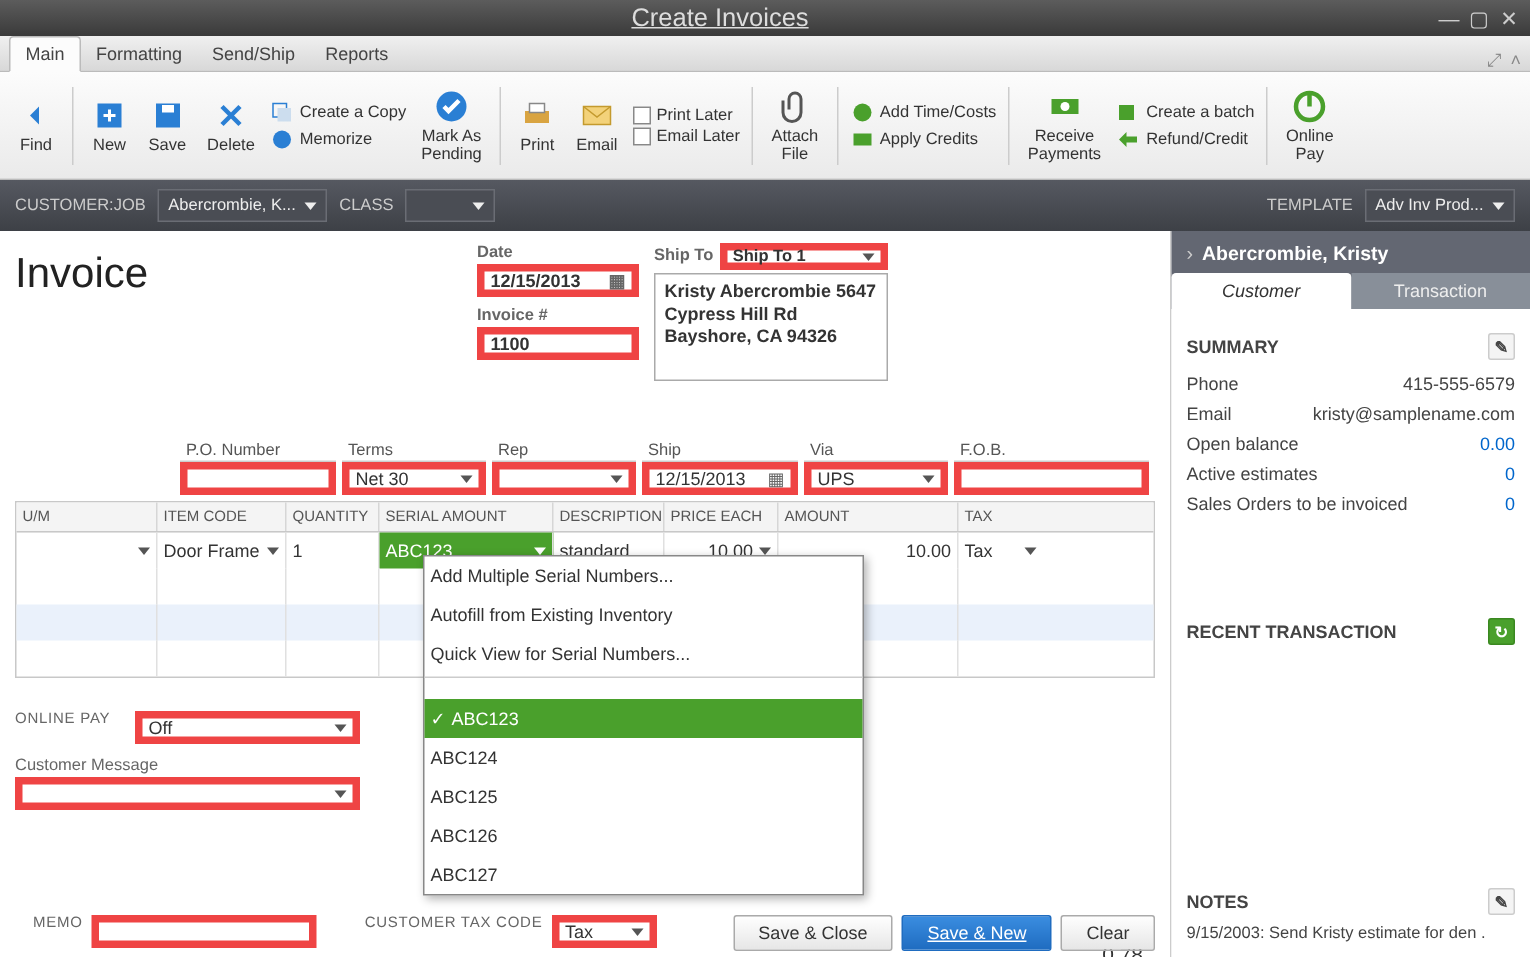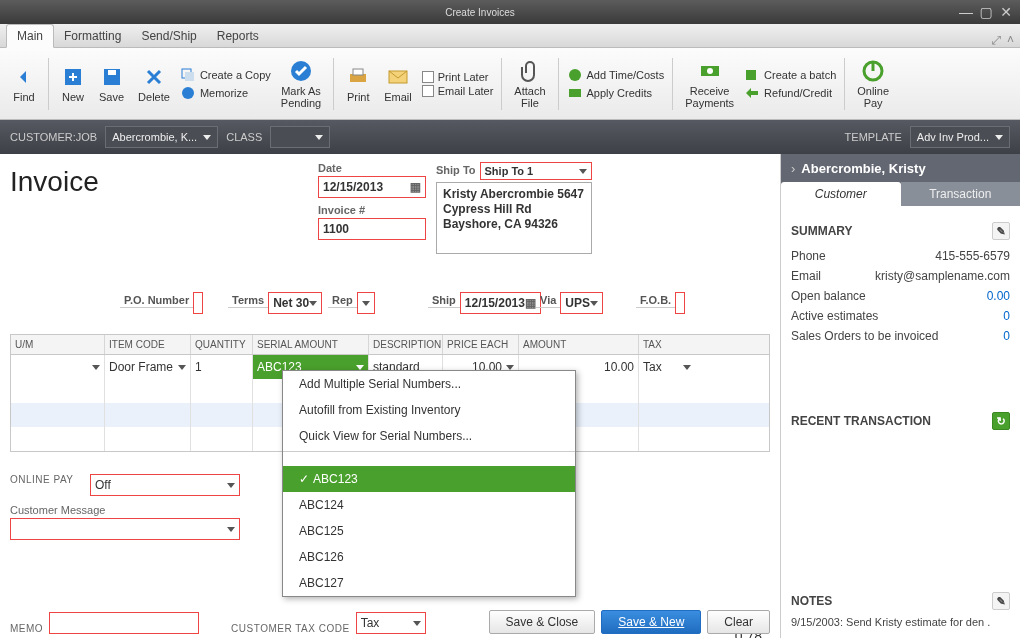--- a/index.html
+++ b/index.html
@@ -1,19 +1,19 @@
 <!DOCTYPE html>
 <html><head>
 <meta charset="utf-8">
 <style>
 * { box-sizing: border-box; margin: 0; padding: 0; font-family: Arial, sans-serif; }
 body { width: 1020px; height: 638px; background: #fff; overflow: hidden; font-size: 12px; color: #333; }
 
 .titlebar { height: 24px; background: linear-gradient(#5c5c5c,#3a3a3a); color:#ddd; display:flex; align-items:center; padding:0 6px; }
-.titlebar .title { flex:1; text-align:center; font-size:10px; }
+.titlebar .title { flex:1; text-align:center; font-size:17px;text-decoration:underline; }
 .titlebar .winbtn { width:16px; height:16px; margin-left:4px; display:inline-flex; align-items:center; justify-content:center; color:#ccc; font-size:14px; }
 
 .menubar { height:24px; background:linear-gradient(#f0f0f0,#d8d8d8); border-bottom:1px solid #bbb; display:flex; align-items:flex-end; padding:0 6px; gap:0; }
 .menubar .tab { padding:4px 10px; font-size:12px; color:#444; cursor:pointer; }
 .menubar .tab.active { background:#fcfcfc; border:1px solid #bbb; border-bottom:1px solid #fcfcfc; border-radius:3px 3px 0 0; margin-bottom:-1px; }
 .menubar .right { margin-left:auto; display:flex; gap:6px; color:#888; }
 
 .ribbon { height:72px; background:linear-gradient(#fcfcfc,#eaeaea); border-bottom:1px solid #bbb; display:flex; align-items:center; padding:4px 8px; gap:6px; }
 .rib-group { display:flex; flex-direction:column; align-items:center; gap:2px; padding:0 4px; cursor:pointer; }
 .rib-group .icon { width:24px; height:24px; }
@@ -29,50 +29,50 @@
 .caret { width:0; height:0; border-left:4px solid transparent; border-right:4px solid transparent; border-top:5px solid currentColor; display:inline-block; }
 .optbar .spacer { flex:1; }
 
 .main { display:flex; height:calc(638px - 24px - 24px - 72px - 34px); }
 .content { flex:1; padding:8px 10px; position:relative; overflow:hidden; }
 .sidepanel { width:240px; background:#f6f6f6; border-left:1px solid #ccc; display:flex; flex-direction:column; }
 
 h1.invoice { font-size:28px; font-weight:normal; color:#222; margin:4px 0 10px; }
 
 .fld-lbl { font-size:11px; color:#666; margin-bottom:2px; }
-.input { border:1px solid #ef4444; background:#fff; height:22px; padding:0 4px; font-size:12px; display:flex; align-items:center; justify-content:space-between; }
+.input { border:5px solid #ef4444; background:#fff; height:22px; padding:0 4px; font-size:12px; display:flex; align-items:center; justify-content:space-between; }
 .input .cal { color:#666; font-size:12px; }
 .textarea { border:1px solid #aaa; background:#fff; padding:4px 6px; font-size:12px; min-height:72px; line-height:15px; }
 
 .row1 { display:flex; gap:10px;font-weight:bold; }
 .col { display:flex; flex-direction:column; }
 
 .hdrcell { background:none; color:#555; font-size:11px; padding:0 4px; height:16px; display:flex; align-items:center; border-bottom:1px solid #ccc; }
 .minirow { display:flex; margin-top:14px; }
-.minicol { display:flex; flex-direction:row; padding-right:4px;font-weight:bold; }
+.minicol { display:flex; flex-direction:column; padding-right:4px; }
 
 .linegrid { margin-top:6px; border:1px solid #c8c8c8; }
 .gridhead { display:flex; background:#f4f4f4; border-bottom:1px solid #c8c8c8; }
 .gridhead div { font-size:10px; color:#555; padding:4px 4px; border-right:1px solid #d6d6d6; }
 .gridrow { display:flex; height:24px; }
 .gridrow div { border-right:1px solid #e0e0e0; padding:0 4px; font-size:12px; display:flex; align-items:center; }
 .gridrow.alt { background:#eaf1fb; }
 
 .dropdown { position:absolute; left:282px; top:388px; width:294px; background:#fff; border:1px solid #888; box-shadow:2px 2px 6px rgba(0,0,0,.3); z-index:50; }
-.dropdown .dditem { padding:6px 16px; font-size:12px; color:#333; cursor:pointer; }
+.dropdown .dditem { padding:6px 4px; font-size:12px; color:#333; cursor:pointer; }
 .dropdown .ddsep { height:1px; background:#ccc; margin: 2px 0; }
 .dropdown .dditem.sel { background:#4aa02c; color:#fff; }
 .dropdown .dditem.sel::before { content:"✓"; margin-right:4px; }
 
 .totals { position:absolute; right:18px; top:474px; width:200px; display:flex; flex-direction:column; gap:4px; align-items:flex-end; font-size:14px; }
 
 .bottomrow { position:absolute; left:10px; right:10px; top:490px; display:flex; gap:10px; align-items:flex-start; }
 .smlbl { font-size:10px; color:#666; letter-spacing:0.5px; }
 
-.btnbar { position:absolute; left:10px; right:10px; bottom:4px; display:flex; align-items:flex-end; gap:6px; }
+.btnbar { position:absolute; left:22px; right:10px; bottom:4px; display:flex; align-items:flex-start; gap:6px; }
 .btn { height:24px; border:1px solid #aaa; background:linear-gradient(#fefefe,#e6e6e6); padding:0 16px; font-size:12px; border-radius:2px; cursor:pointer; display:inline-flex; align-items:center; }
 .btn.primary { background:linear-gradient(#3a8de0,#1f6cc0); color:#fff; border-color:#1f6cc0; }
 
 
 .sp-head { background:#636772; color:#fff; height:28px; display:flex; align-items:center; padding:0 10px; font-size:13px; gap:6px; }
 .sp-head .chev { color:#ccc; }
 .sp-tabs { display:flex; background:#636772; }
 .sp-tabs .sptab { flex:1; text-align:center; padding:5px 0; font-size:12px; cursor:pointer; }
 .sp-tabs .sptab.active { background:#fff; color:#333; border-top-left-radius:3px; border-top-right-radius:3px;font-style:italic; }
 .sp-tabs .sptab.inactive { background:#888f99; color:#eee; }

